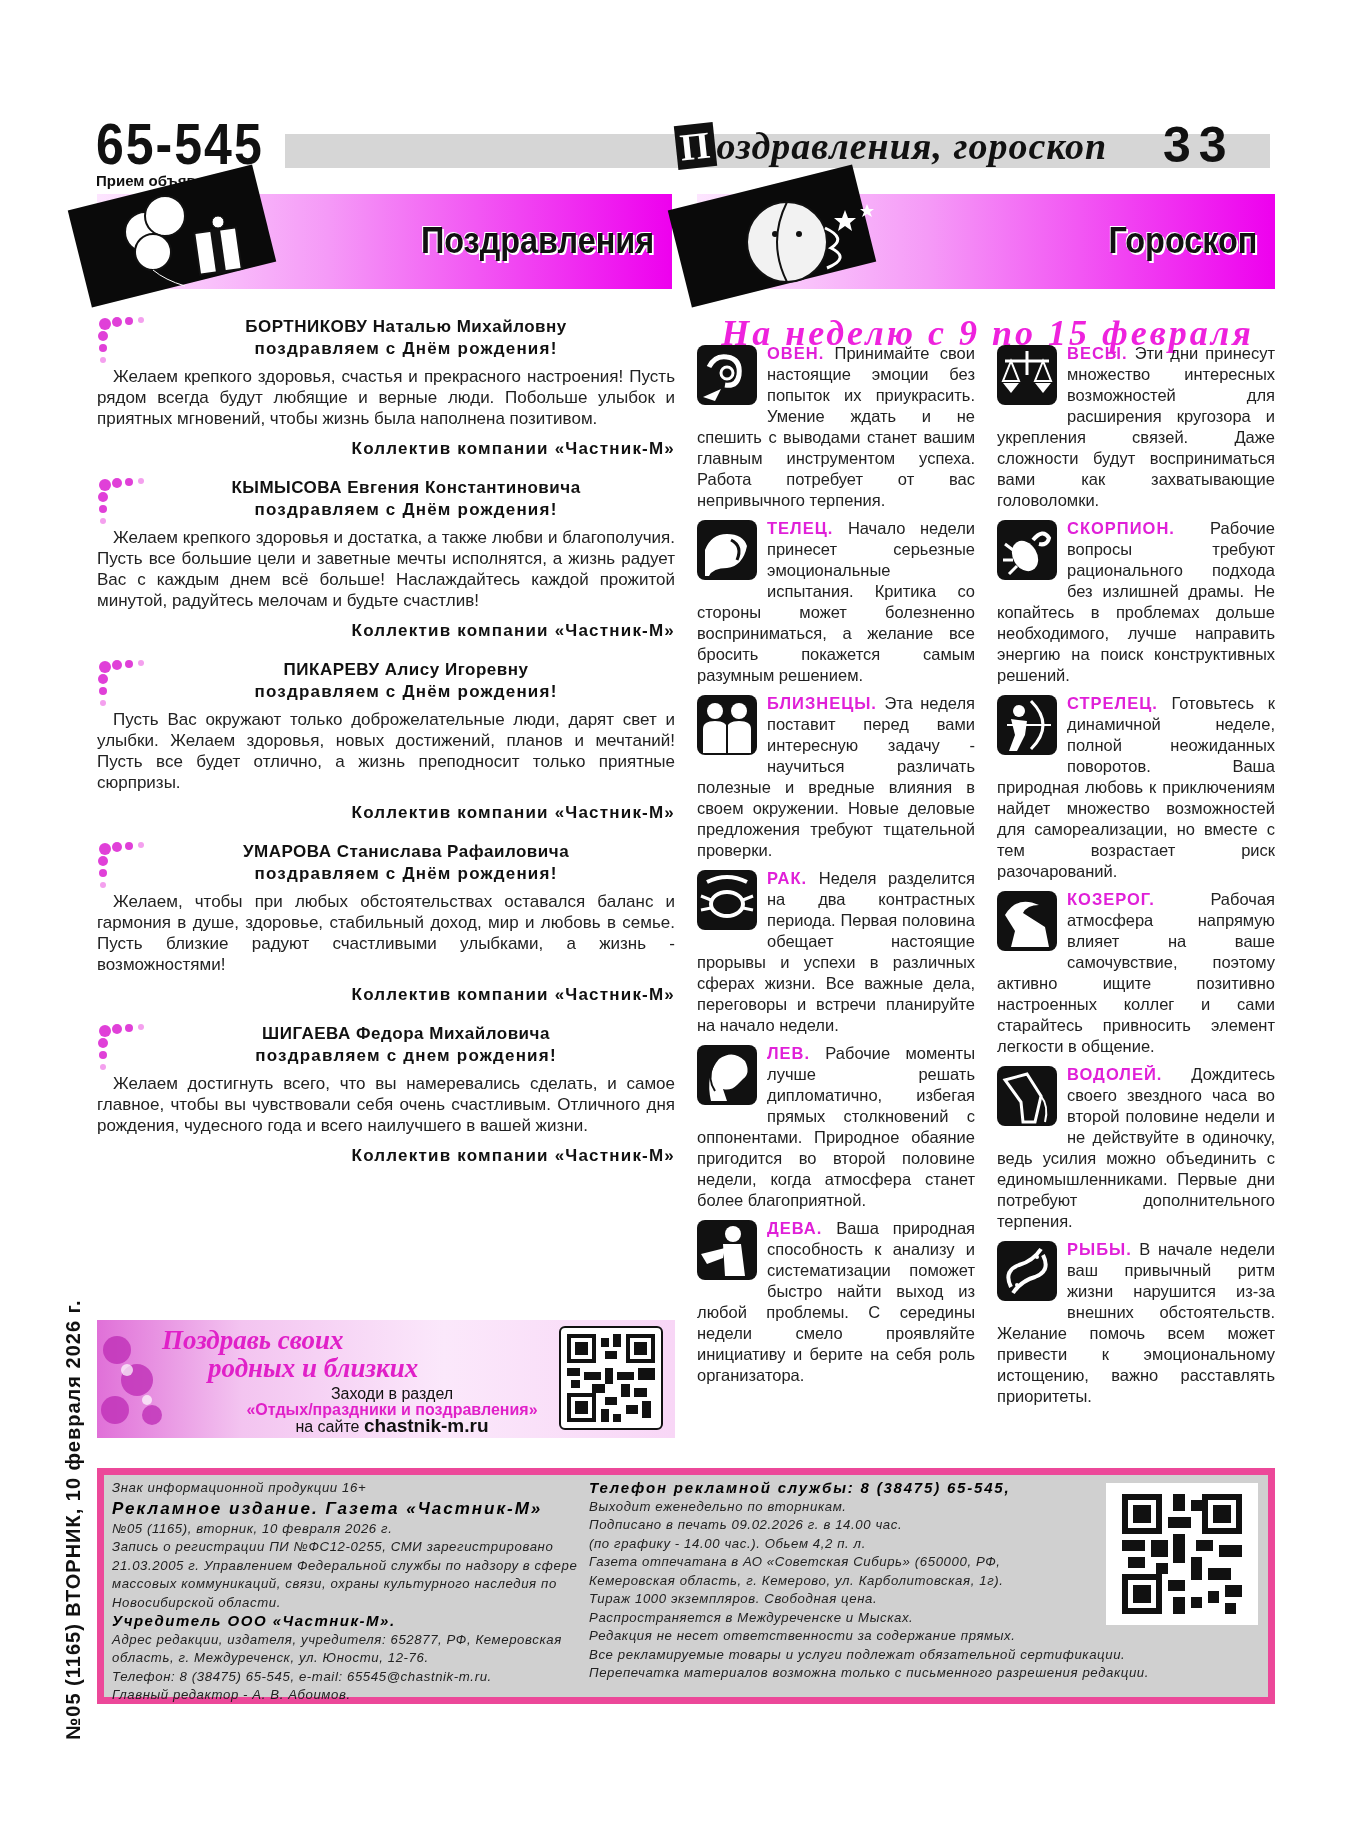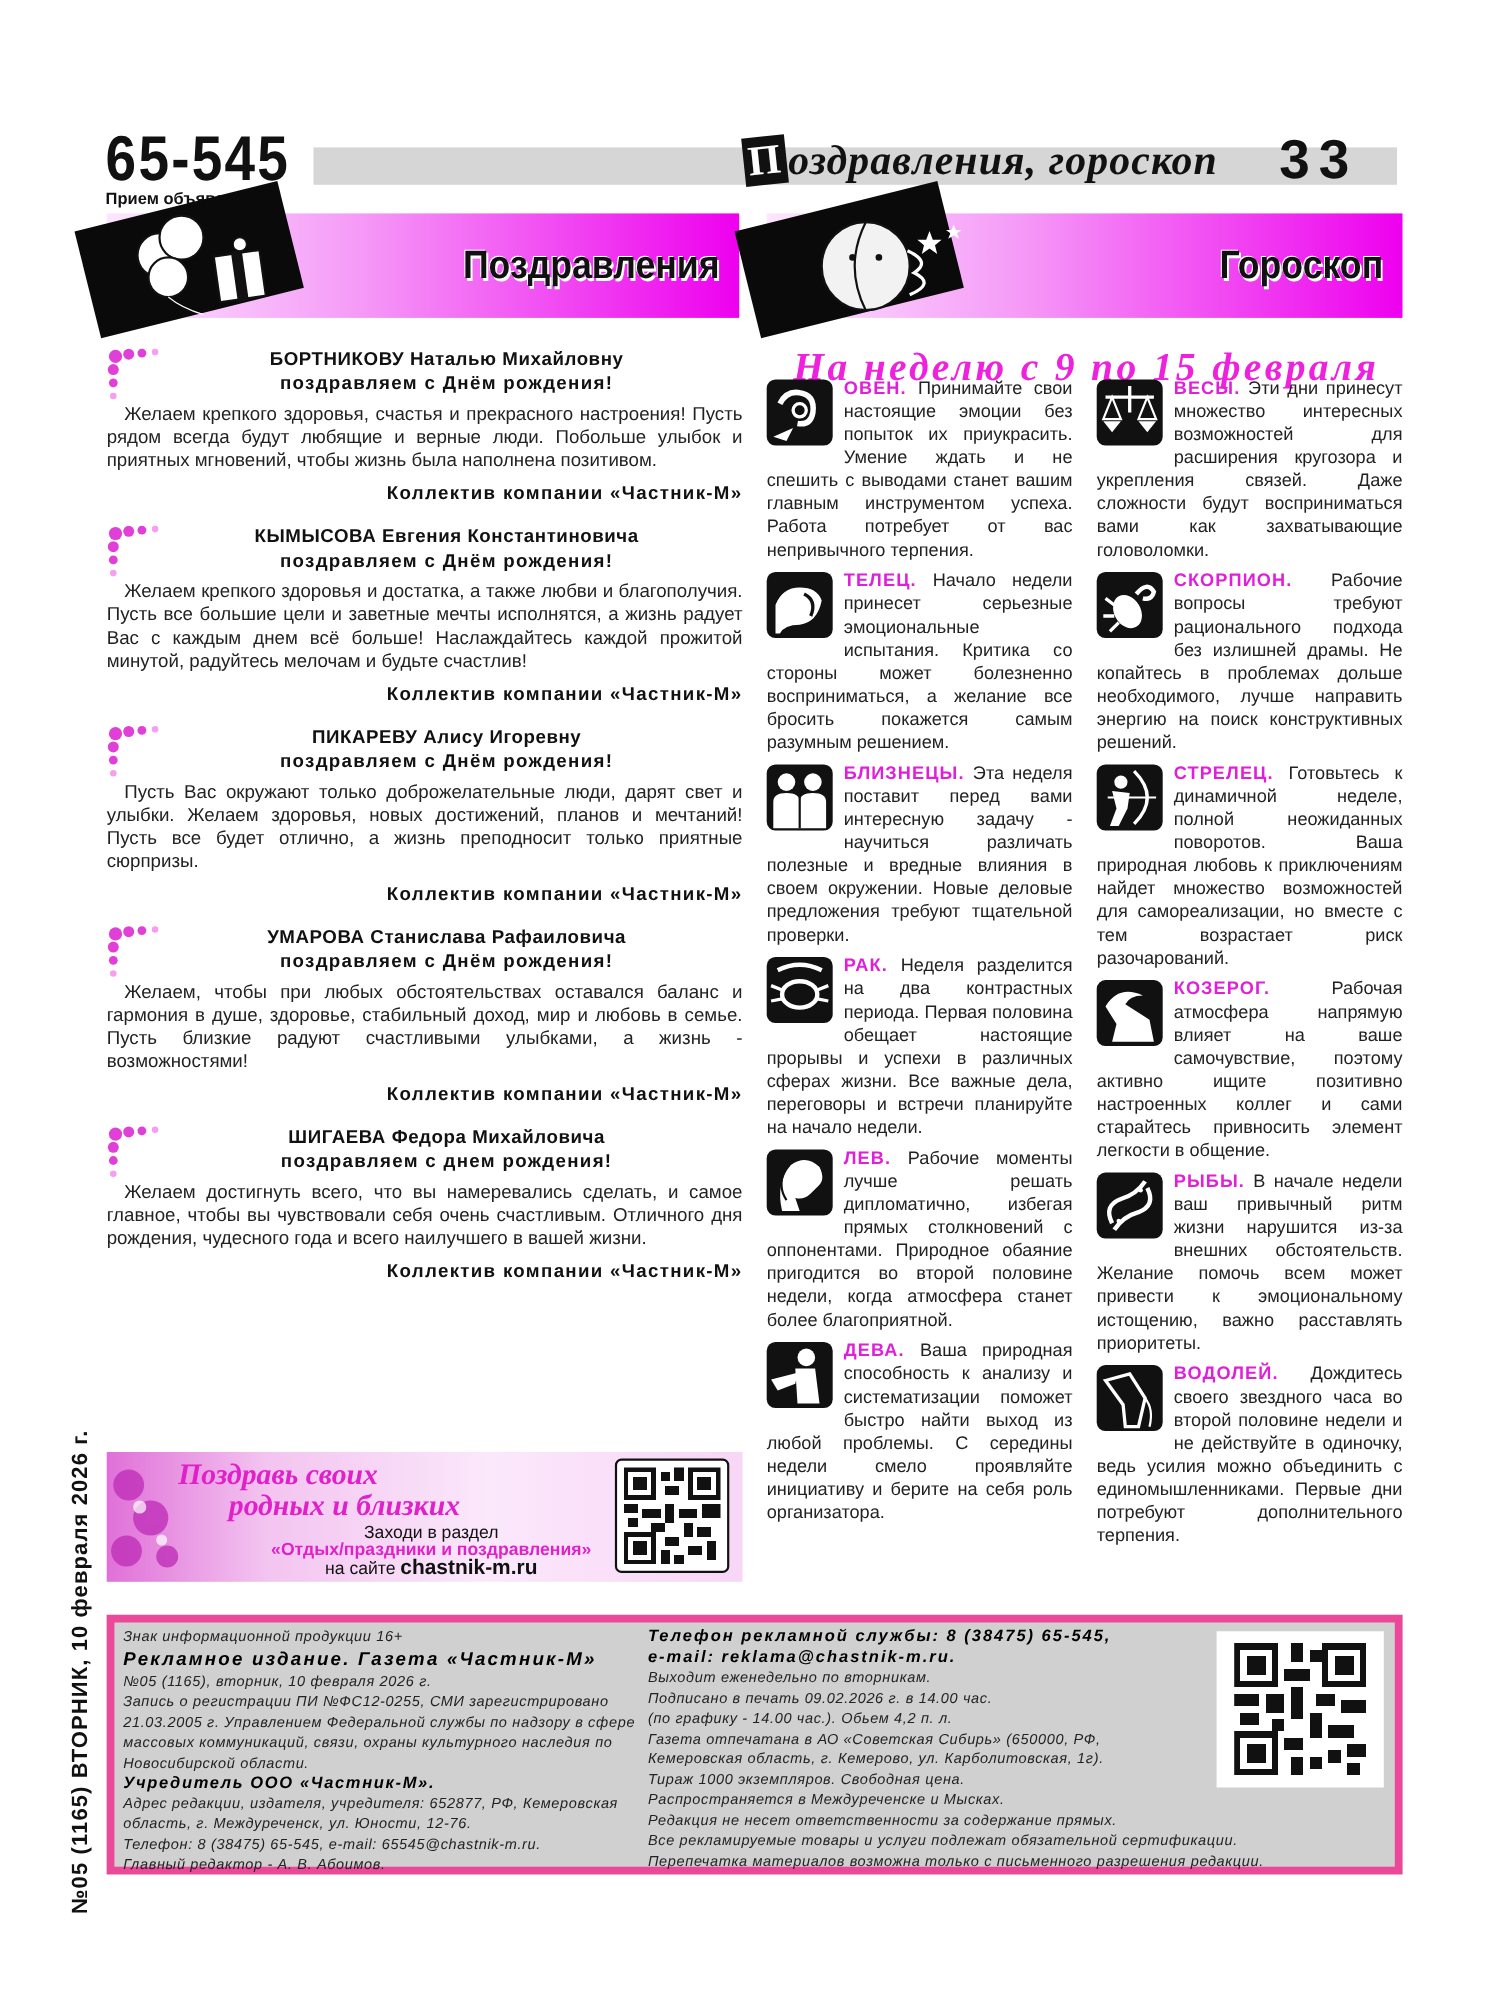--- a/index.html
+++ b/index.html
@@ -330,50 +330,49 @@
     <span class="sign-name">СТРЕЛЕЦ.</span> <span>Готовьтесь к динамичной неделе, полной неожиданных поворотов. Ваша природная любовь к приключениям найдет множество возможностей для самореализации, но вместе с тем возрастает риск разочарований.</span>
   </div>
   <div class="sign">
     <span class="sign-icon"><svg viewBox="0 0 60 60">
           <path d="M8 24 Q20 4 42 14 Q30 14 26 22 L48 36 L52 56 L14 56 L18 40 Z" fill="#fff"></path>
         </svg></span>
     <span class="sign-name">КОЗЕРОГ.</span> <span>Рабочая атмосфера напрямую влияет на ваше самочувствие, поэтому активно ищите позитивно настроенных коллег и сами старайтесь привносить элемент легкости в общение.</span>
   </div>
   <div class="sign">
     <span class="sign-icon"><svg viewBox="0 0 60 60">
+          <path d="M8 14 L30 8 L44 30 L38 56 L26 56 L24 36 Z" stroke="#fff" stroke-width="3" fill="none"></path>
+          <path d="M44 30 Q52 40 48 56" stroke="#fff" stroke-width="2" fill="none"></path>
+        </svg></span>
+    <span class="sign-name">ВОДОЛЕЙ.</span> <span>Дождитесь своего звездного часа во второй половине недели и не действуйте в одиночку, ведь усилия можно объединить с единомышленниками. Первые дни потребуют дополнительного терпения.</span>
+  </div>
+  <div class="sign">
+    <span class="sign-icon"><svg viewBox="0 0 60 60">
           <path d="M14 46 Q6 30 22 24 Q36 20 44 8" stroke="#fff" stroke-width="4" fill="none"></path>
           <path d="M46 14 Q54 30 38 36 Q24 40 16 52" stroke="#fff" stroke-width="4" fill="none"></path>
           <circle cx="40" cy="16" r="2" fill="#fff"></circle>
           <circle cx="20" cy="44" r="2" fill="#fff"></circle>
         </svg></span>
     <span class="sign-name">РЫБЫ.</span> <span>В начале недели ваш привычный ритм жизни нарушится из-за внешних обстоятельств. Желание помочь всем может привести к эмоциональному истощению, важно расставлять приоритеты.</span>
-  </div>
-  <div class="sign">
-    <span class="sign-icon"><svg viewBox="0 0 60 60">
-          <path d="M8 14 L30 8 L44 30 L38 56 L26 56 L24 36 Z" stroke="#fff" stroke-width="3" fill="none"></path>
-          <path d="M44 30 Q52 40 48 56" stroke="#fff" stroke-width="2" fill="none"></path>
-        </svg></span>
-    <span class="sign-name">ВОДОЛЕЙ.</span> <span>Дождитесь своего звездного часа во второй половине недели и не действуйте в одиночку, ведь усилия можно объединить с единомышленниками. Первые дни потребуют дополнительного терпения.</span>
   </div>
 </div>
 
 <div class="imprint">
   <div class="imp-left">
     <div>Знак информационной продукции 16+</div>
     <div class="big">Рекламное издание. Газета «Частник-М»</div>
     <div>№05 (1165), вторник, 10 февраля 2026 г.</div>
     <div>Запись о регистрации ПИ №ФС12-0255, СМИ зарегистрировано 21.03.2005 г. Управлением Федеральной службы по надзору в сфере массовых коммуникаций, связи, охраны культурного наследия по Новосибирской области.</div>
     <div class="bold">Учредитель ООО «Частник-М».</div>
     <div>Адрес редакции, издателя, учредителя: 652877, РФ, Кемеровская область, г. Междуреченск, ул. Юности, 12-76.</div>
     <div>Телефон: 8 (38475) 65-545, e-mail: 65545@chastnik-m.ru.</div>
     <div>Главный редактор - А. В. Абоимов.</div>
   </div>
   <div class="imp-right">
     <div class="bold">Телефон рекламной службы: 8 (38475) 65-545,</div>
-    <div class="bold">e-mail: reklama@chastnik-m.ru.</div>
     <div>Выходит еженедельно по вторникам.</div>
     <div>Подписано в печать 09.02.2026 г. в 14.00 час.</div>
     <div>(по графику - 14.00 час.). Обьем 4,2 п. л.</div>
     <div>Газета отпечатана в АО «Советская Сибирь» (650000, РФ,</div>
     <div>Кемеровская область, г. Кемерово, ул. Карболитовская, 1г).</div>
     <div>Тираж 1000 экземпляров. Свободная цена.</div>
     <div>Распространяется в Междуреченске и Мысках.</div>
     <div>Редакция не несет ответственности за содержание прямых.</div>
     <div>Все рекламируемые товары и услуги подлежат обязательной сертификации.</div>
     <div>Перепечатка материалов возможна только с письменного разрешения редакции.</div>

